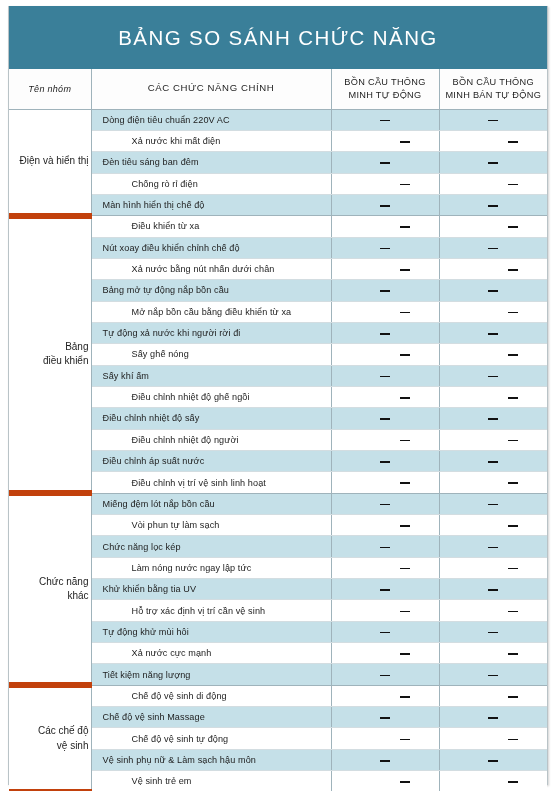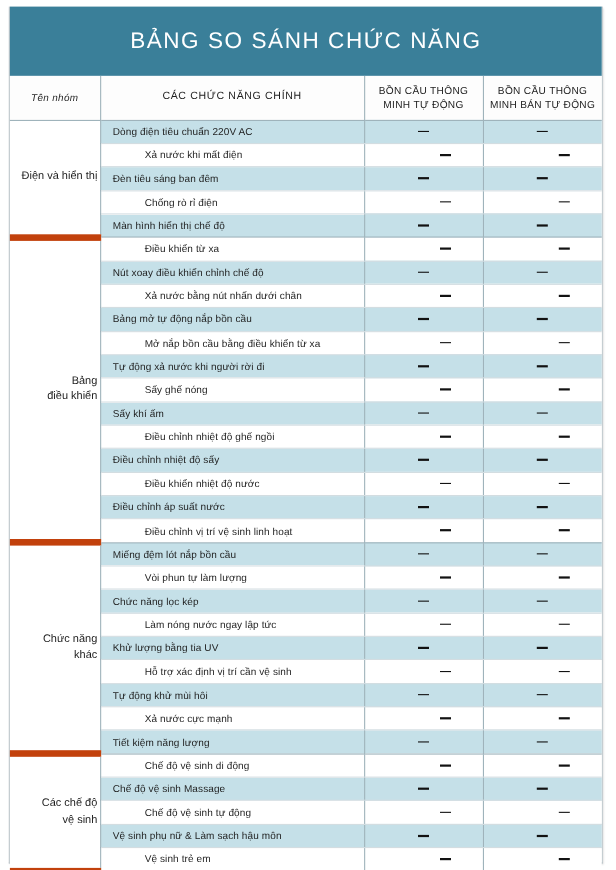--- a/index.html
+++ b/index.html
@@ -238,57 +238,57 @@
             <td class="feat-cell">Điều chỉnh nhiệt độ ghế ngồi</td>
             <td class="mark-cell"><span class="dash"></span></td>
             <td class="mark-cell"><span class="dash"></span></td>
           </tr>
           <tr class="tint">
             <td class="feat-cell">Điều chỉnh nhiệt độ sấy</td>
             <td class="mark-cell"><span class="dash"></span></td>
             <td class="mark-cell"><span class="dash"></span></td>
           </tr>
           <tr class="plain">
-            <td class="feat-cell">Điều khiển nhiệt độ nước</td>
+            <td class="feat-cell">Điều chỉnh nhiệt độ người</td>
             <td class="mark-cell"><span class="dash"></span></td>
             <td class="mark-cell"><span class="dash"></span></td>
           </tr>
           <tr class="tint">
             <td class="feat-cell">Điều chỉnh áp suất nước</td>
             <td class="mark-cell"><span class="dash"></span></td>
             <td class="mark-cell"><span class="dash"></span></td>
           </tr>
           <tr class="plain last-of-group">
             <td class="feat-cell">Điều chỉnh vị trí vệ sinh linh hoạt</td>
             <td class="mark-cell"><span class="dash"></span></td>
             <td class="mark-cell"><span class="dash"></span></td>
           </tr>
           <tr class="tint">
             <td class="group-cell" rowspan="9"><span>Chức năng</span><br><span>khác</span></td>
             <td class="feat-cell">Miếng đệm lót nắp bồn cầu</td>
             <td class="mark-cell"><span class="dash"></span></td>
             <td class="mark-cell"><span class="dash"></span></td>
           </tr>
           <tr class="plain">
-            <td class="feat-cell">Vòi phun tự làm lượng</td>
+            <td class="feat-cell">Vòi phun tự làm sạch</td>
             <td class="mark-cell"><span class="dash"></span></td>
             <td class="mark-cell"><span class="dash"></span></td>
           </tr>
           <tr class="tint">
             <td class="feat-cell">Chức năng lọc kép</td>
             <td class="mark-cell"><span class="dash"></span></td>
             <td class="mark-cell"><span class="dash"></span></td>
           </tr>
           <tr class="plain">
             <td class="feat-cell">Làm nóng nước ngay lập tức</td>
             <td class="mark-cell"><span class="dash"></span></td>
             <td class="mark-cell"><span class="dash"></span></td>
           </tr>
           <tr class="tint">
-            <td class="feat-cell">Khử lượng bằng tia UV</td>
+            <td class="feat-cell">Khử khiển bằng tia UV</td>
             <td class="mark-cell"><span class="dash"></span></td>
             <td class="mark-cell"><span class="dash"></span></td>
           </tr>
           <tr class="plain">
             <td class="feat-cell">Hỗ trợ xác định vị trí cần vệ sinh</td>
             <td class="mark-cell"><span class="dash"></span></td>
             <td class="mark-cell"><span class="dash"></span></td>
           </tr>
           <tr class="tint">
             <td class="feat-cell">Tự động khử mùi hôi</td>

